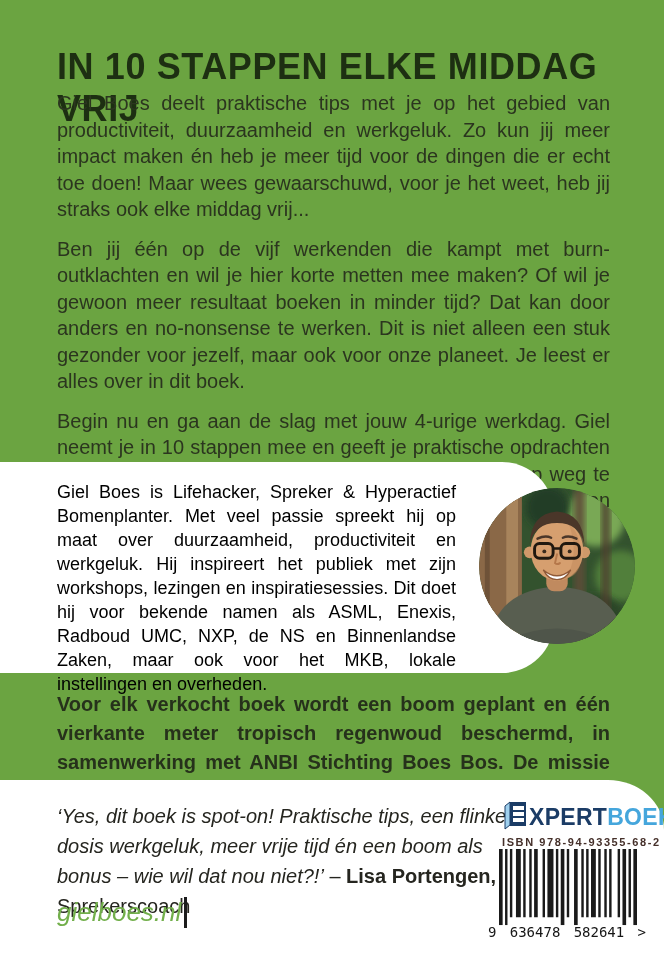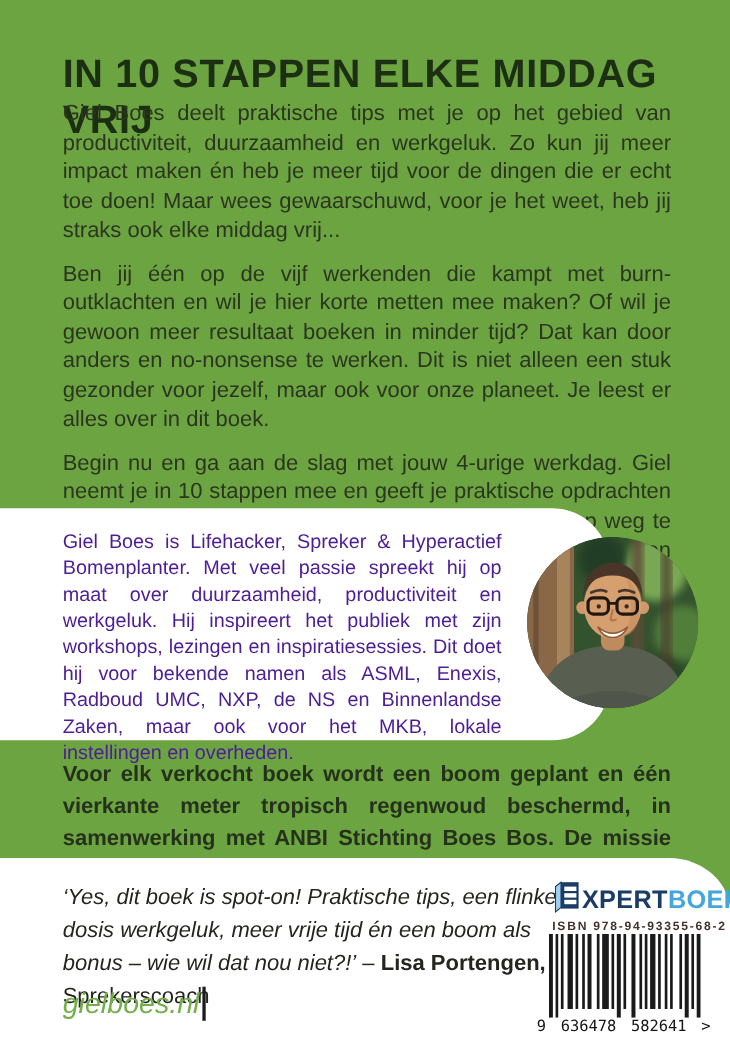--- a/index.html
+++ b/index.html
@@ -10,21 +10,21 @@
   .title{position:absolute;left:57px;top:46px;width:560px;
     font-size:36px;font-weight:800;letter-spacing:.6px;color:#1D2F12;}
   .intro{position:absolute;left:57px;top:90px;width:553px;}
   .intro p{margin:0 0 13px 0;font-size:20px;line-height:26.5px;
     text-align:justify;color:#2B351F;}
 
   
   .bio-band{position:absolute;left:0;top:462px;width:554px;height:211px;
     background:#FFFFFF;border-radius:0 52px 52px 0;}
   .bio-text{position:absolute;left:57px;top:480px;width:399px;
-    font-size:18px;line-height:24px;text-align:justify;color:#4c1d95;}
+    font-size:18px;line-height:24px;text-align:justify;color:#000000;}
   .photo{position:absolute;left:479px;top:488px;width:156px;height:156px;
     border-radius:50%;overflow:hidden;}
   .photo svg{display:block;}
 
   
   .pledge{position:absolute;left:57px;top:690px;width:553px;
     font-size:20px;font-weight:bold;line-height:29px;text-align:justify;color:#26311B;}
 
   
   .bottom{position:absolute;left:0;top:780px;width:664px;height:180px;

